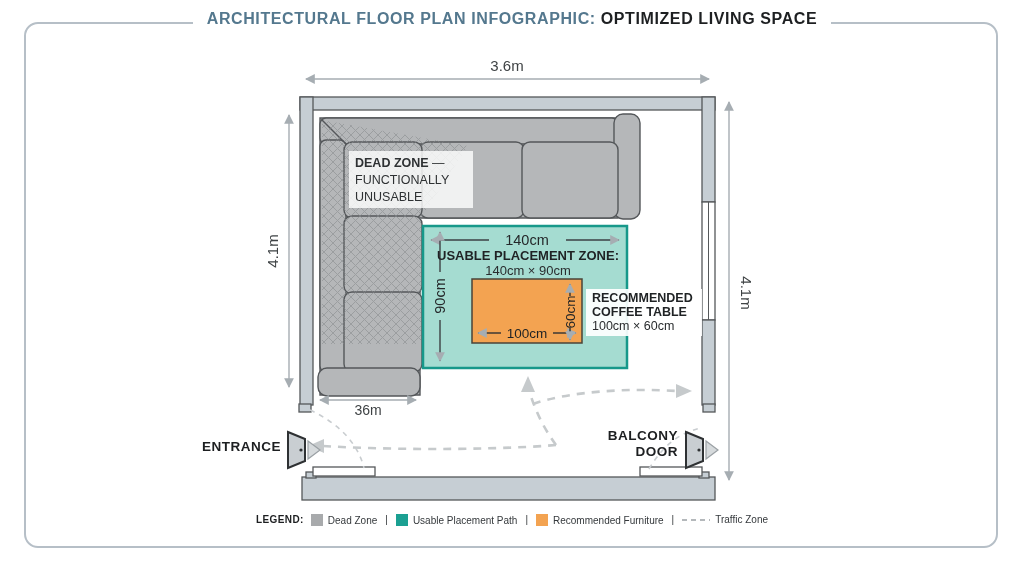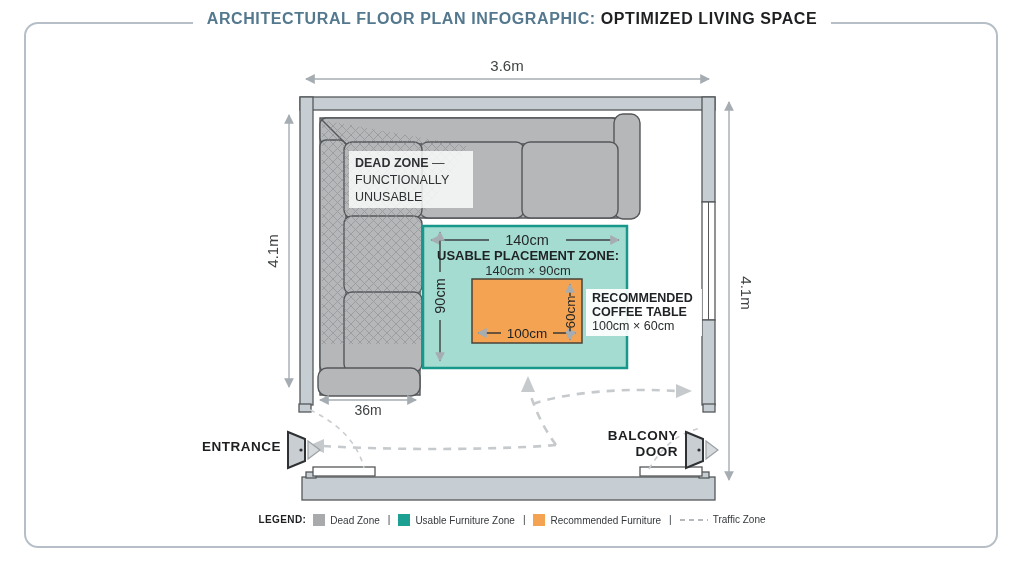--- a/index.html
+++ b/index.html
@@ -166,21 +166,21 @@
     <svg width="12" height="12">
       <rect width="12" height="12" fill="#a8aaac"></rect>
       </svg>
     <span>Dead Zone</span>
   </span>
   <span class="sep">|</span>
   <span class="item">
     <svg width="12" height="12">
       <rect width="12" height="12" fill="#1ba092"></rect>
       </svg>
-    <span>Usable Furniture Zone</span>
+    <span>Usable Placement Path</span>
   </span>
   <span class="sep">|</span>
   <span class="item">
     <svg width="12" height="12">
       <rect width="12" height="12" fill="#f3a351"></rect>
       </svg>
     <span>Recommended Furniture</span>
   </span>
   <span class="sep">|</span>
   <span class="item">

